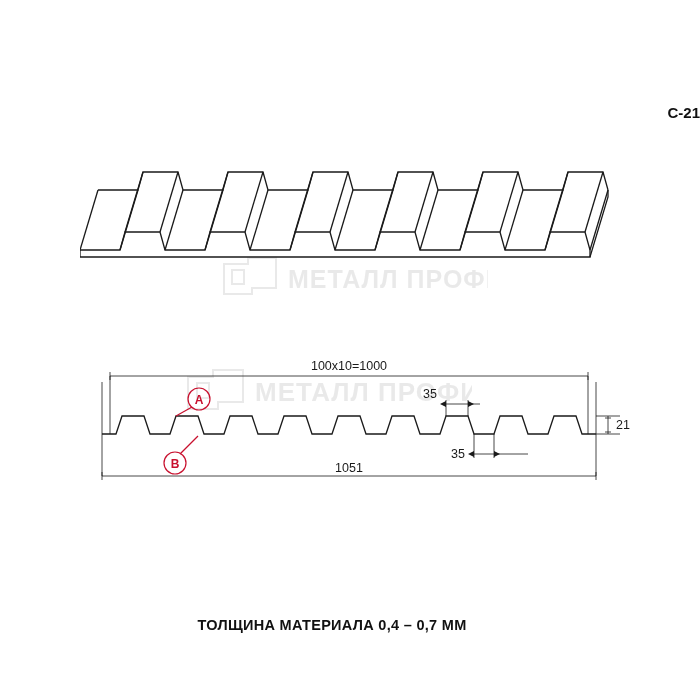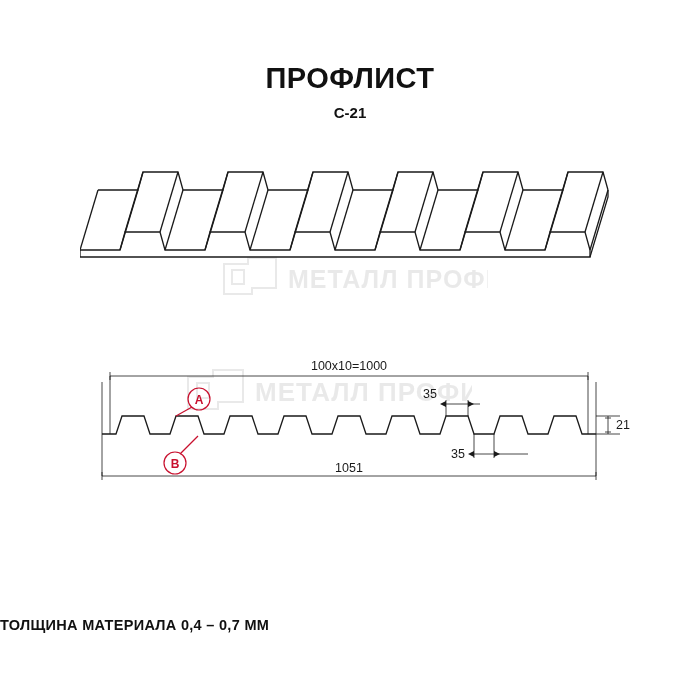--- a/index.html
+++ b/index.html
@@ -29,21 +29,21 @@
     font-size: 29px;
     font-weight: bold;
     letter-spacing: 0.5px;
     color: #111111;
   }
   .subtitle {
     position: absolute;
     top: 104px;
     left: 0;
     width: 700px;
-    text-align: center;
+    text-align: right;
     font-size: 15px;
     font-weight: bold;
     color: #111111;
   }
   .iso-wrap {
     position: absolute;
     top: 150px;
     left: 80px;
     width: 545px;
     height: 160px;
@@ -60,24 +60,26 @@
     pointer-events: none;
     opacity: 0.6;
   }
   .wm1 { top: 248px; left: 218px; }
   .wm2 { top: 360px; left: 182px; }
   .footer {
     position: absolute;
     top: 617px;
     left: 0;
     width: 640px;
+    text-align: center;
     font-size: 14.5px;
     font-weight: bold;
     letter-spacing: 0.3px;
     color: #111111;
+    padding-left: 12px;
   }
   svg { display: block; }
   .ln { stroke: #1a1a1a; fill: none; }
   .med { stroke-width: 1.3; }
   .dim { stroke: #1a1a1a; stroke-width: 0.8; fill: none; }
   .callout { stroke: #c8102e; stroke-width: 1.2; fill: none; }
   .callout-txt {
     fill: #c8102e;
     font-family: "Liberation Sans", sans-serif;
     font-size: 12px;
@@ -87,21 +89,20 @@
     fill: #1a1a1a;
     font-family: "Liberation Sans", sans-serif;
     font-size: 12.5px;
   }
 </style>
 </head>
 <body>
 
 <div class="page">
 
-  <div class="title">ПРОФЛИСТ</div>
   <div class="subtitle">С-21</div>
 
   <div class="watermark wm1">
     <svg width="270" height="60" viewBox="0 0 270 60">
       <g stroke="#dcdcdc" stroke-width="2" fill="none">
         <path d="M6 42 L6 16 L30 16 L30 10 L58 10 L58 40 L34 40 L34 46 L6 46 Z"></path>
         <path d="M14 36 L14 22 L26 22 L26 36 Z"></path>
       </g>
       <text x="70" y="40" font-family="Liberation Sans, sans-serif" font-size="25" font-weight="bold" fill="#dcdcdc" letter-spacing="1">МЕТАЛЛ ПРОФИЛЬ</text>
     </svg>

